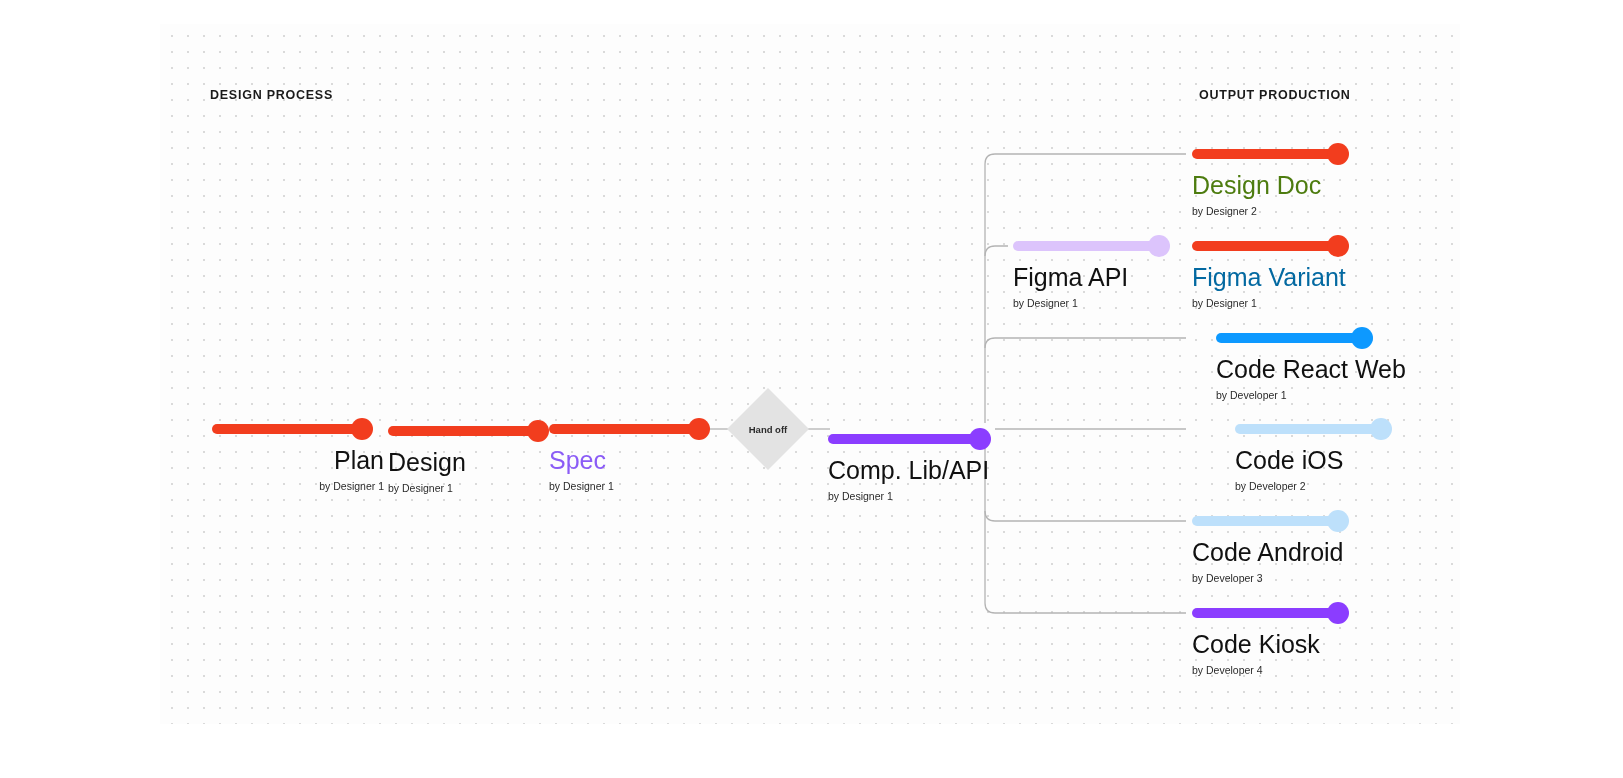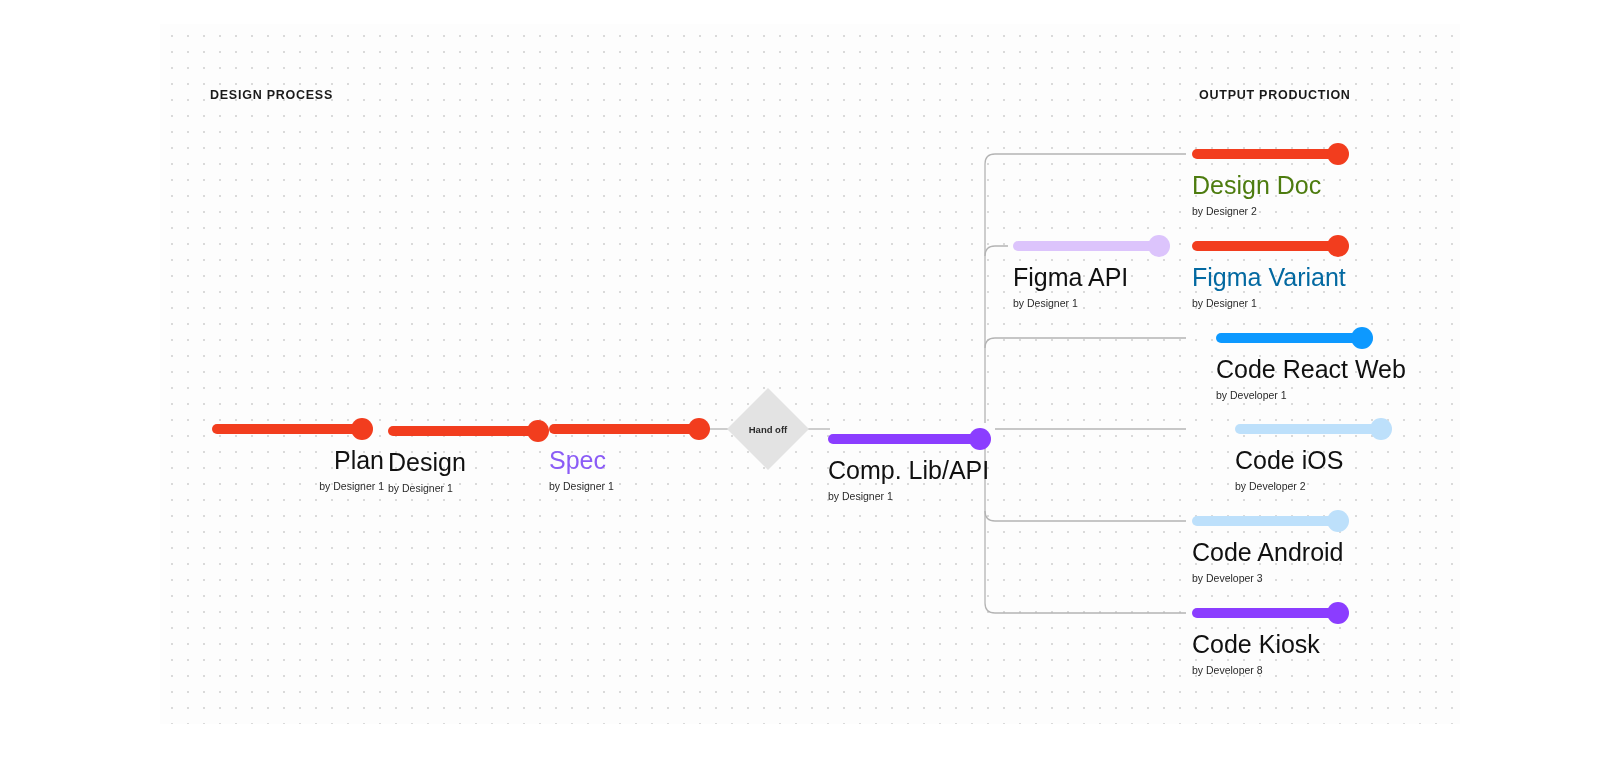--- a/index.html
+++ b/index.html
@@ -234,17 +234,17 @@
         </div>
         <div class="node-title" style="color: rgb(17, 17, 17);">Code Android</div>
         <div class="node-sub" style="color: rgb(43, 43, 43);">by Developer 3</div>
       </div>
       <div class="node right" style="left: 1192px; top: 602px;">
         <div class="bar-wrap" style="width: 168px;">
           <div class="bar" style="width: 146px; background: rgb(139, 61, 255);"></div>
           <div class="dot" style="left: 135px; background: rgb(139, 61, 255);"></div>
         </div>
         <div class="node-title" style="color: rgb(17, 17, 17);">Code Kiosk</div>
-        <div class="node-sub" style="color: rgb(43, 43, 43);">by Developer 8</div>
+        <div class="node-sub" style="color: rgb(43, 43, 43);">by Developer 4</div>
       </div>
     </div>
 
 </div>
 
 </body></html>

